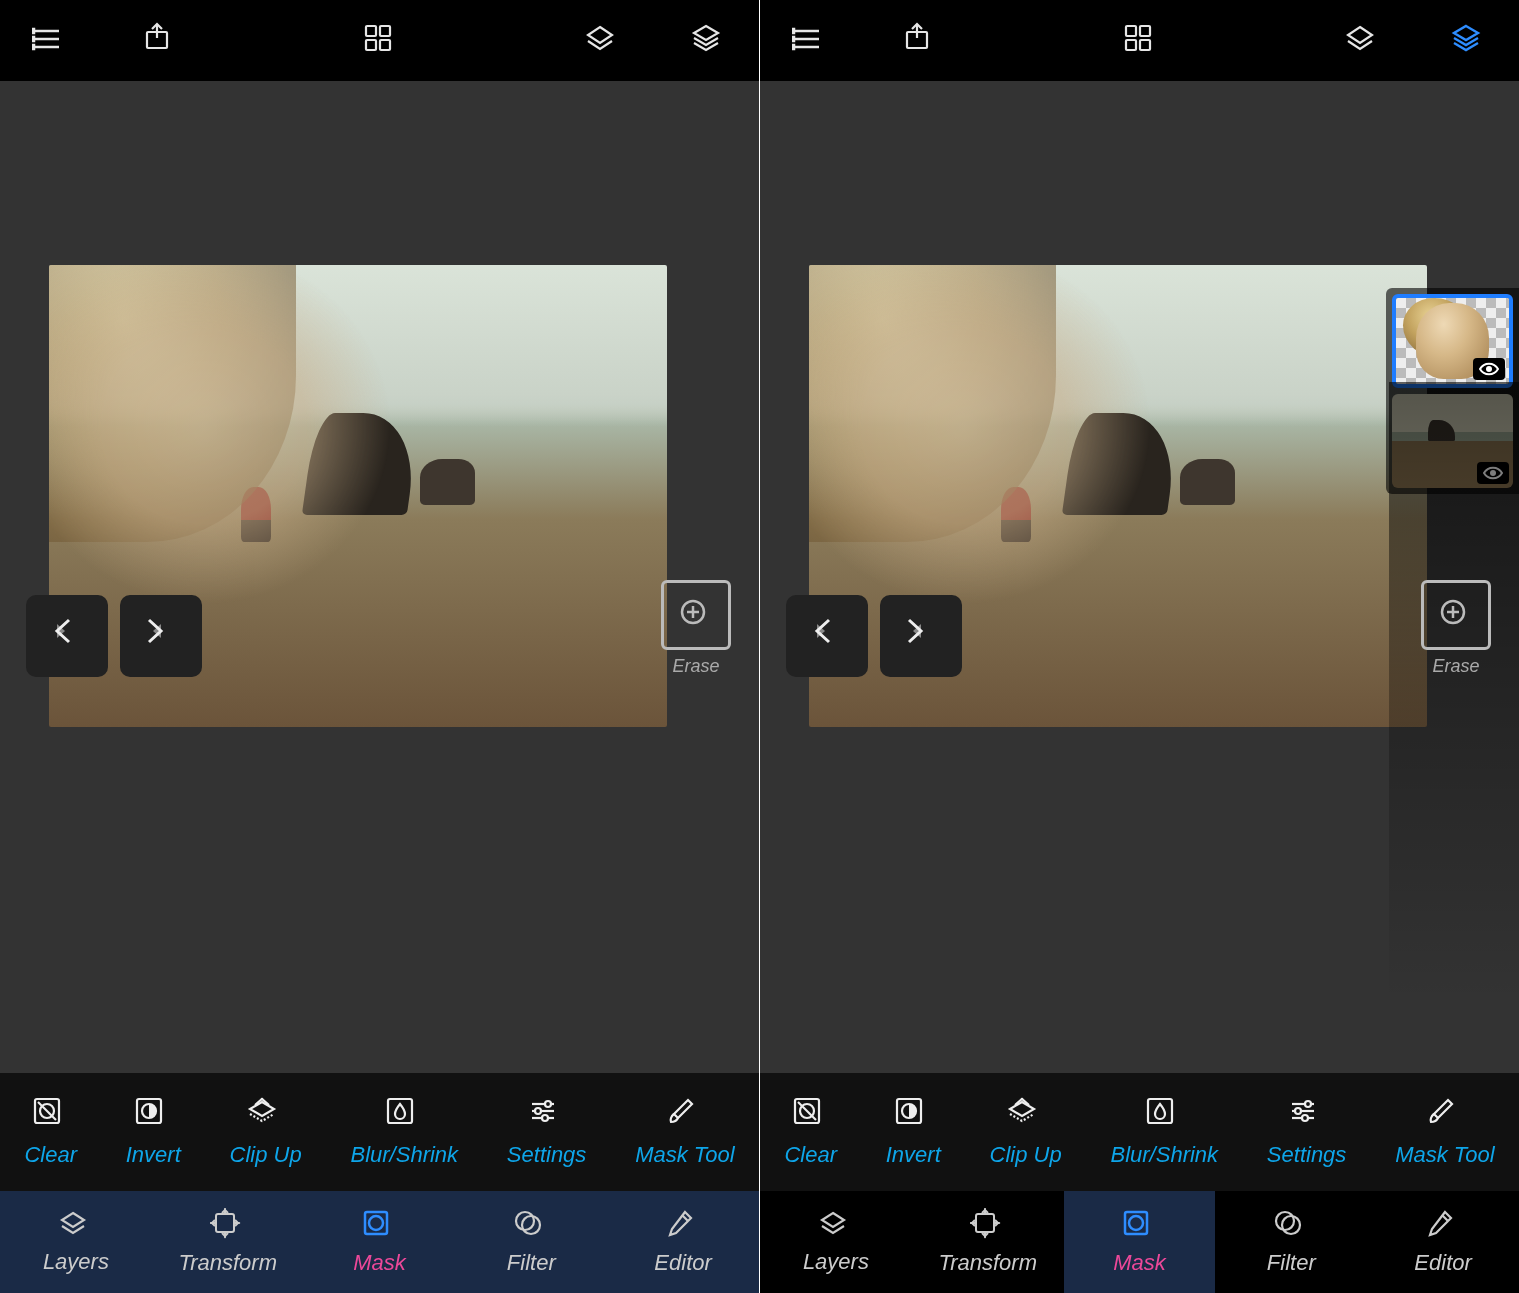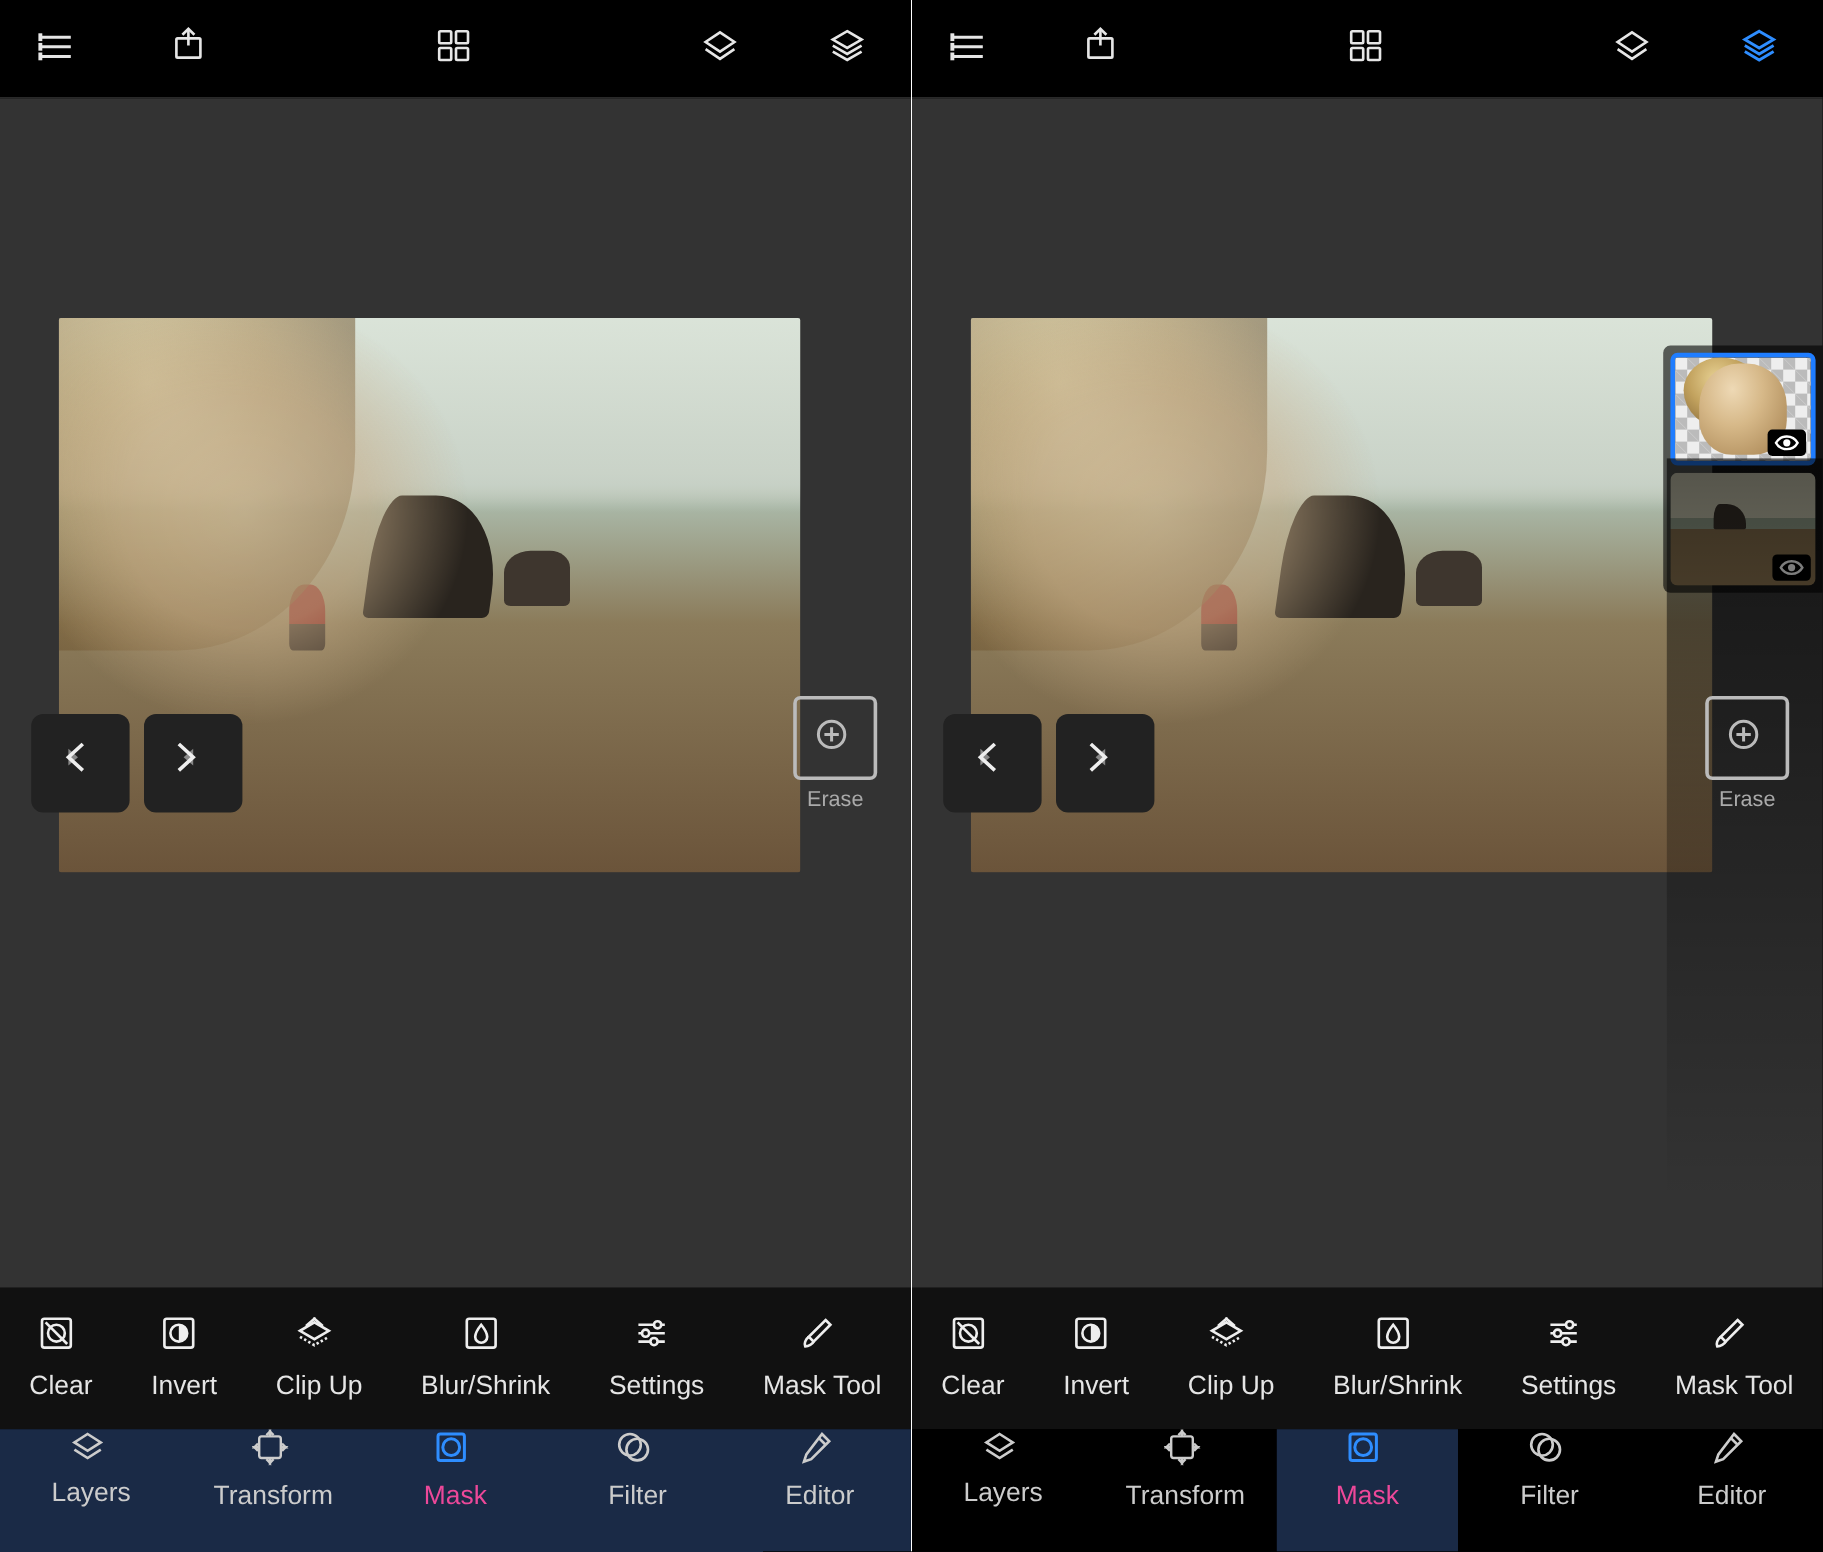--- a/index.html
+++ b/index.html
@@ -1,16 +1,16 @@
 <!DOCTYPE html>
 <html><head>
 <meta charset="utf-8">
 <style>
   html,body{margin:0;padding:0;background:#111;color:#ddd;font-family:-apple-system,Helvetica,Arial,sans-serif;font-size:20px;-webkit-font-smoothing:antialiased;}
-  .wrap{width:1519px;height:1293px;display:flex;background:#000;}
+  .wrap{width:1519px;height:1293px;display:flex;background:#000;font-style:italic;}
   .panel{width:759px;height:1293px;background:#000;display:flex;flex-direction:column;position:relative;}
   .gap{width:1px;height:1293px;background:#fff;}
   
   .topbar{height:82px;background:rgba(0,0,0,0.95);display:flex;align-items:center;justify-content:space-between;padding:0 32px;border-bottom:1px solid #333;box-sizing:border-box;}
   .tb-left,.tb-right{display:flex;align-items:center;gap:70px;}
   .ticon svg{display:block;}
   
   .canvas-area{flex:1;background:#333;position:relative;}
   .photo-box{position:absolute;left:49px;top:183px;width:618px;height:462px;border-radius:2px;overflow:hidden;
     background:
@@ -58,24 +58,24 @@
   
   
   .ur-row{position:absolute;left:26px;bottom:396px;display:flex;gap:12px;}
   .ur-btn{width:82px;height:82px;border-radius:10px;background:#222;display:flex;align-items:center;justify-content:center;}
   .erase-slot{position:absolute;right:28px;bottom:396px;display:flex;flex-direction:column;align-items:center;}
   .erase-btn{width:64px;height:64px;border:3px solid #bbb;border-radius:6px;display:flex;align-items:center;justify-content:center;}
   .erase-lbl{color:#aaa;font-size:18px;margin-top:6px;}
   
   
   .toolsbar{height:118px;background:#111;display:flex;justify-content:space-around;align-items:center;}
-  .toolsbar .tbtn{display:flex;flex-direction:column;align-items:center;gap:8px;color:#e5e5e5;font-size:22px;}
+  .toolsbar .tbtn{display:flex;flex-direction:column;align-items:center;gap:8px;color:#0ea5e9;font-size:22px;}
   
   .navbar{height:102px;display:flex;}
-  .navbtn{flex:1;display:flex;flex-direction:column;align-items:center;gap:6px;color:#ccc;font-size:22px;}
+  .navbtn{flex:1;display:flex;flex-direction:column;align-items:center;justify-content:center;gap:6px;color:#ccc;font-size:22px;}
   .navbar.darkblue{background:#1a2a46;}
   .navbar.black{background:#000;}
   .navbtn.active{color:#ec4899;}
   .navbtn.active svg *{stroke:#2e8dff;}
   .navbtn.activebg{background:#1a2a46;}
   
   .lyr-gradient{position:absolute;right:0;top:300px;width:130px;height:620px;pointer-events:none;
     background:linear-gradient(to bottom,rgba(0,0,0,0.6),rgba(0,0,0,0));}
 </style>
 </head>

